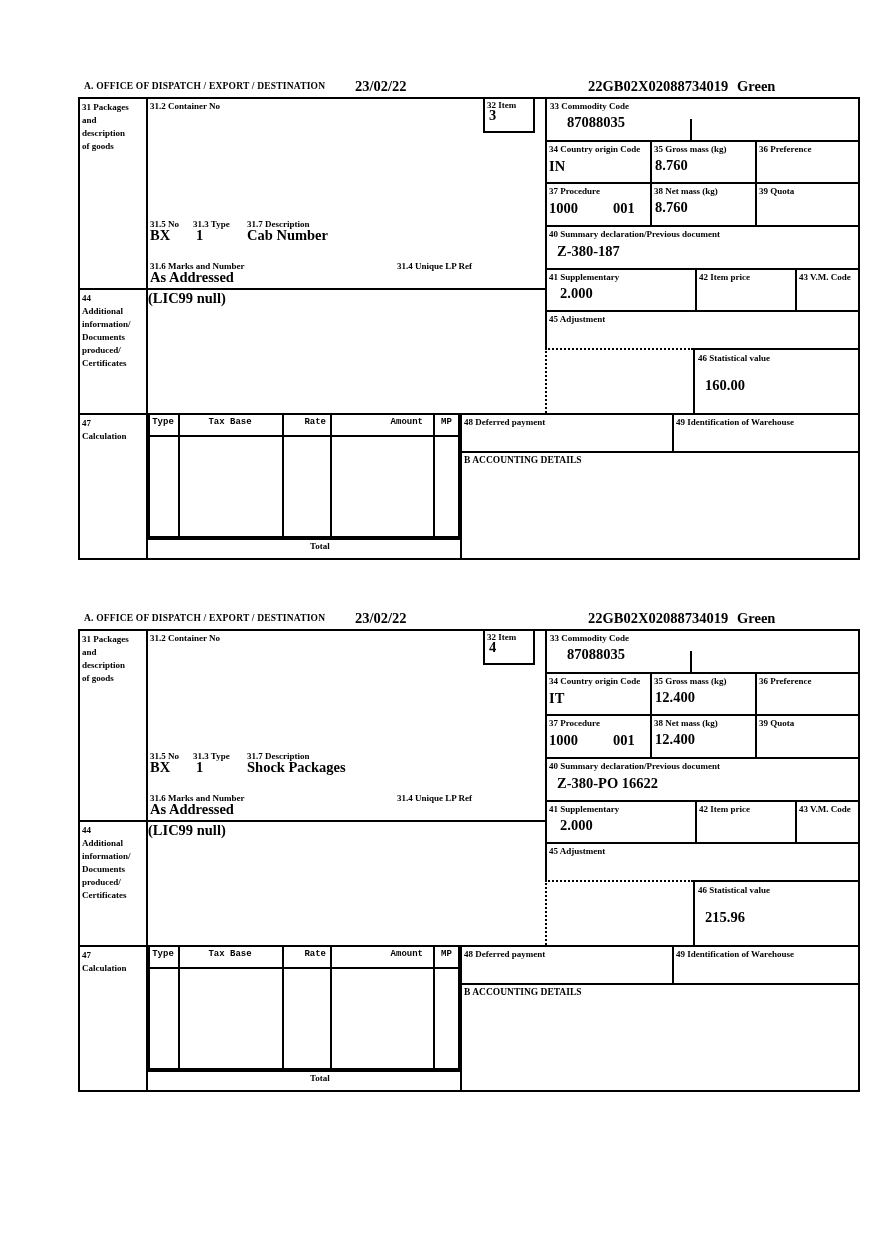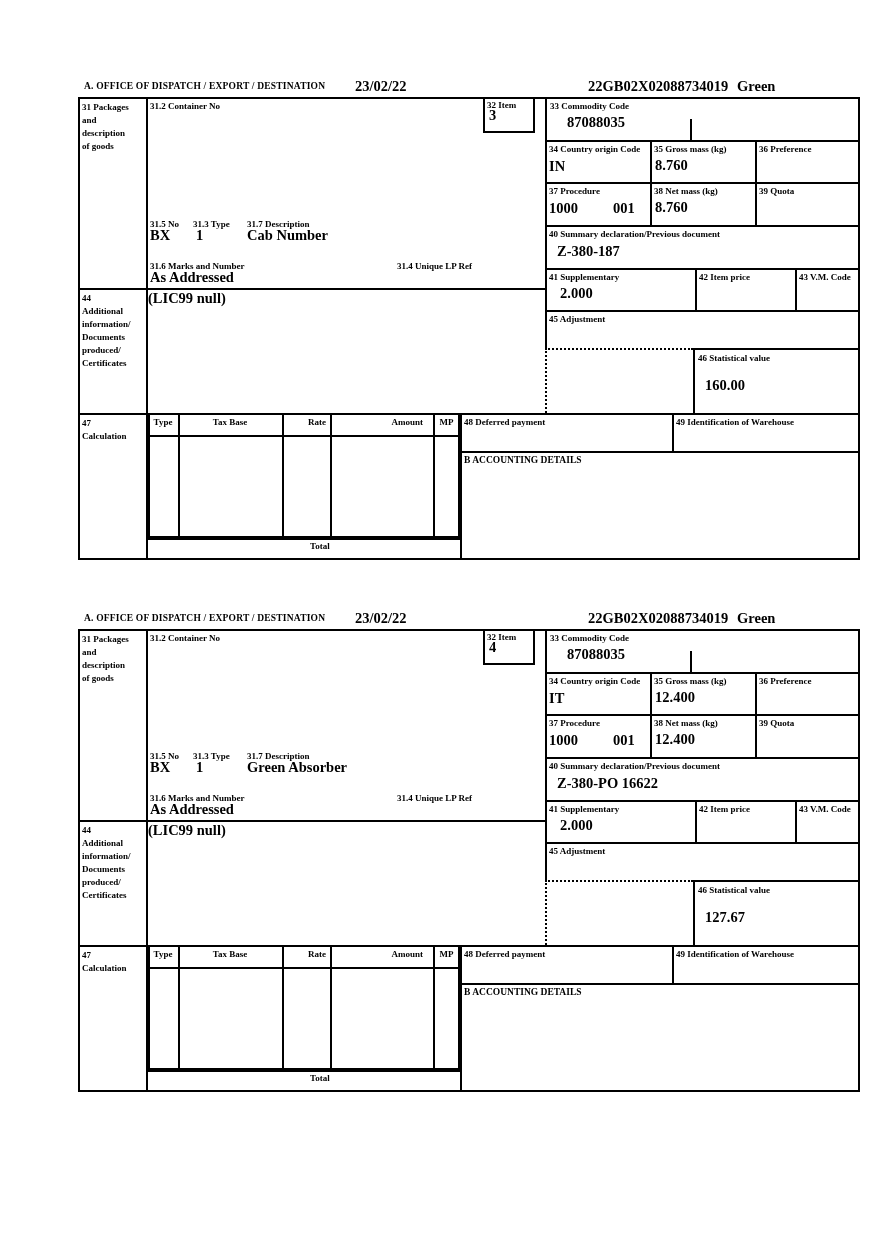--- a/index.html
+++ b/index.html
@@ -7,21 +7,21 @@
         font-family:"Liberation Serif",serif;font-weight:bold;overflow:hidden;}
   .section{position:absolute;left:0;width:882px;height:532px;}
   .office{position:absolute;font-size:9.5px;letter-spacing:0.2px;white-space:nowrap;}
   .lbl{position:absolute;font-size:9px;line-height:1.45;white-space:pre-line;}
   .val{position:absolute;font-size:14.5px;line-height:1.05;white-space:nowrap;}
   .outer{position:absolute;border:2px solid #000;box-sizing:border-box;}
   .cell{position:absolute;border-left:2px solid #000;border-top:2px solid #000;box-sizing:border-box;}
   .hline{position:absolute;border-top:2px solid #000;height:0;}
   .vline{position:absolute;border-left:2px solid #000;width:0;}
   .dotted{position:absolute;border-left:2px dotted #000;border-top:2px dotted #000;box-sizing:border-box;}
-  .ch{position:absolute;top:339px;font-size:9px;white-space:nowrap;box-sizing:border-box;}
+  .ch{position:absolute;top:339px;font-size:9px;white-space:nowrap;box-sizing:border-box;font-family:Liberation Mono, monospace;}
   .lblB{position:absolute;font-size:9.5px;white-space:nowrap;}
 </style>
 </head>
 <body>
 
 <div id="page">
   <div class="section" style="top: 78px;">
 
     <div class="office" style="left:84px;top:3px">A.  OFFICE OF DISPATCH / EXPORT / DESTINATION</div>
     <div class="val" style="left:355px;top:1px">23/02/22</div>
@@ -169,21 +169,21 @@
     <div class="lbl" style="left:150px;top:22px">31.2 Container No</div>
     <div class="outer" style="left:483px;top:19px;width:52px;height:36px"></div>
     <div class="lbl" style="left:487px;top:21px">32 Item</div>
     <div class="val" style="left:489px;top:30px">4</div>
 
     <div class="lbl" style="left:150px;top:140px">31.5 No</div>
     <div class="lbl" style="left:193px;top:140px">31.3 Type</div>
     <div class="lbl" style="left:247px;top:140px">31.7 Description</div>
     <div class="val" style="left:150px;top:150px">BX</div>
     <div class="val" style="left:196px;top:150px">1</div>
-    <div class="val" style="left:247px;top:150px">Green Absorber</div>
+    <div class="val" style="left:247px;top:150px">Shock Packages</div>
 
     <div class="lbl" style="left:150px;top:182px">31.6 Marks and Number</div>
     <div class="lbl" style="left:397px;top:182px">31.4 Unique LP Ref</div>
     <div class="val" style="left:150px;top:192px">As Addressed</div>
 
     <div class="hline" style="left:78px;top:210px;width:467px"></div>
     <div class="val" style="left:148px;top:213px">(LIC99 null)</div>
 
     <div class="cell" style="left:545px;top:19px;width:315px;height:43px"></div>
     <div class="lbl" style="left:550px;top:22px">33 Commodity Code</div>
@@ -226,21 +226,21 @@
 
     <div class="cell" style="left:795px;top:190px;width:65px;height:42px"></div>
     <div class="lbl" style="left:799px;top:193px">43 V.M. Code</div>
 
     <div class="cell" style="left:545px;top:232px;width:315px;height:38px"></div>
     <div class="lbl" style="left:549px;top:235px">45 Adjustment</div>
 
     <div class="dotted" style="left:545px;top:270px;width:148px;height:65px"></div>
     <div class="cell" style="left:693px;top:270px;width:167px;height:65px"></div>
     <div class="lbl" style="left:698px;top:274px">46 Statistical value</div>
-    <div class="val" style="left:705px;top:300px">127.67</div>
+    <div class="val" style="left:705px;top:300px">215.96</div>
 
     <div class="hline" style="left:78px;top:335px;width:782px"></div>
     <div class="outer" style="left:148px;top:335px;width:312px;height:125px"></div>
     <div class="vline" style="left:178px;top:335px;height:125px"></div>
     <div class="vline" style="left:282px;top:335px;height:125px"></div>
     <div class="vline" style="left:330px;top:335px;height:125px"></div>
     <div class="vline" style="left:433px;top:335px;height:125px"></div>
     <div class="hline" style="left:148px;top:357px;width:312px"></div>
 
     <div class="ch" style="left:148px;width:30px;text-align:center">Type</div>

